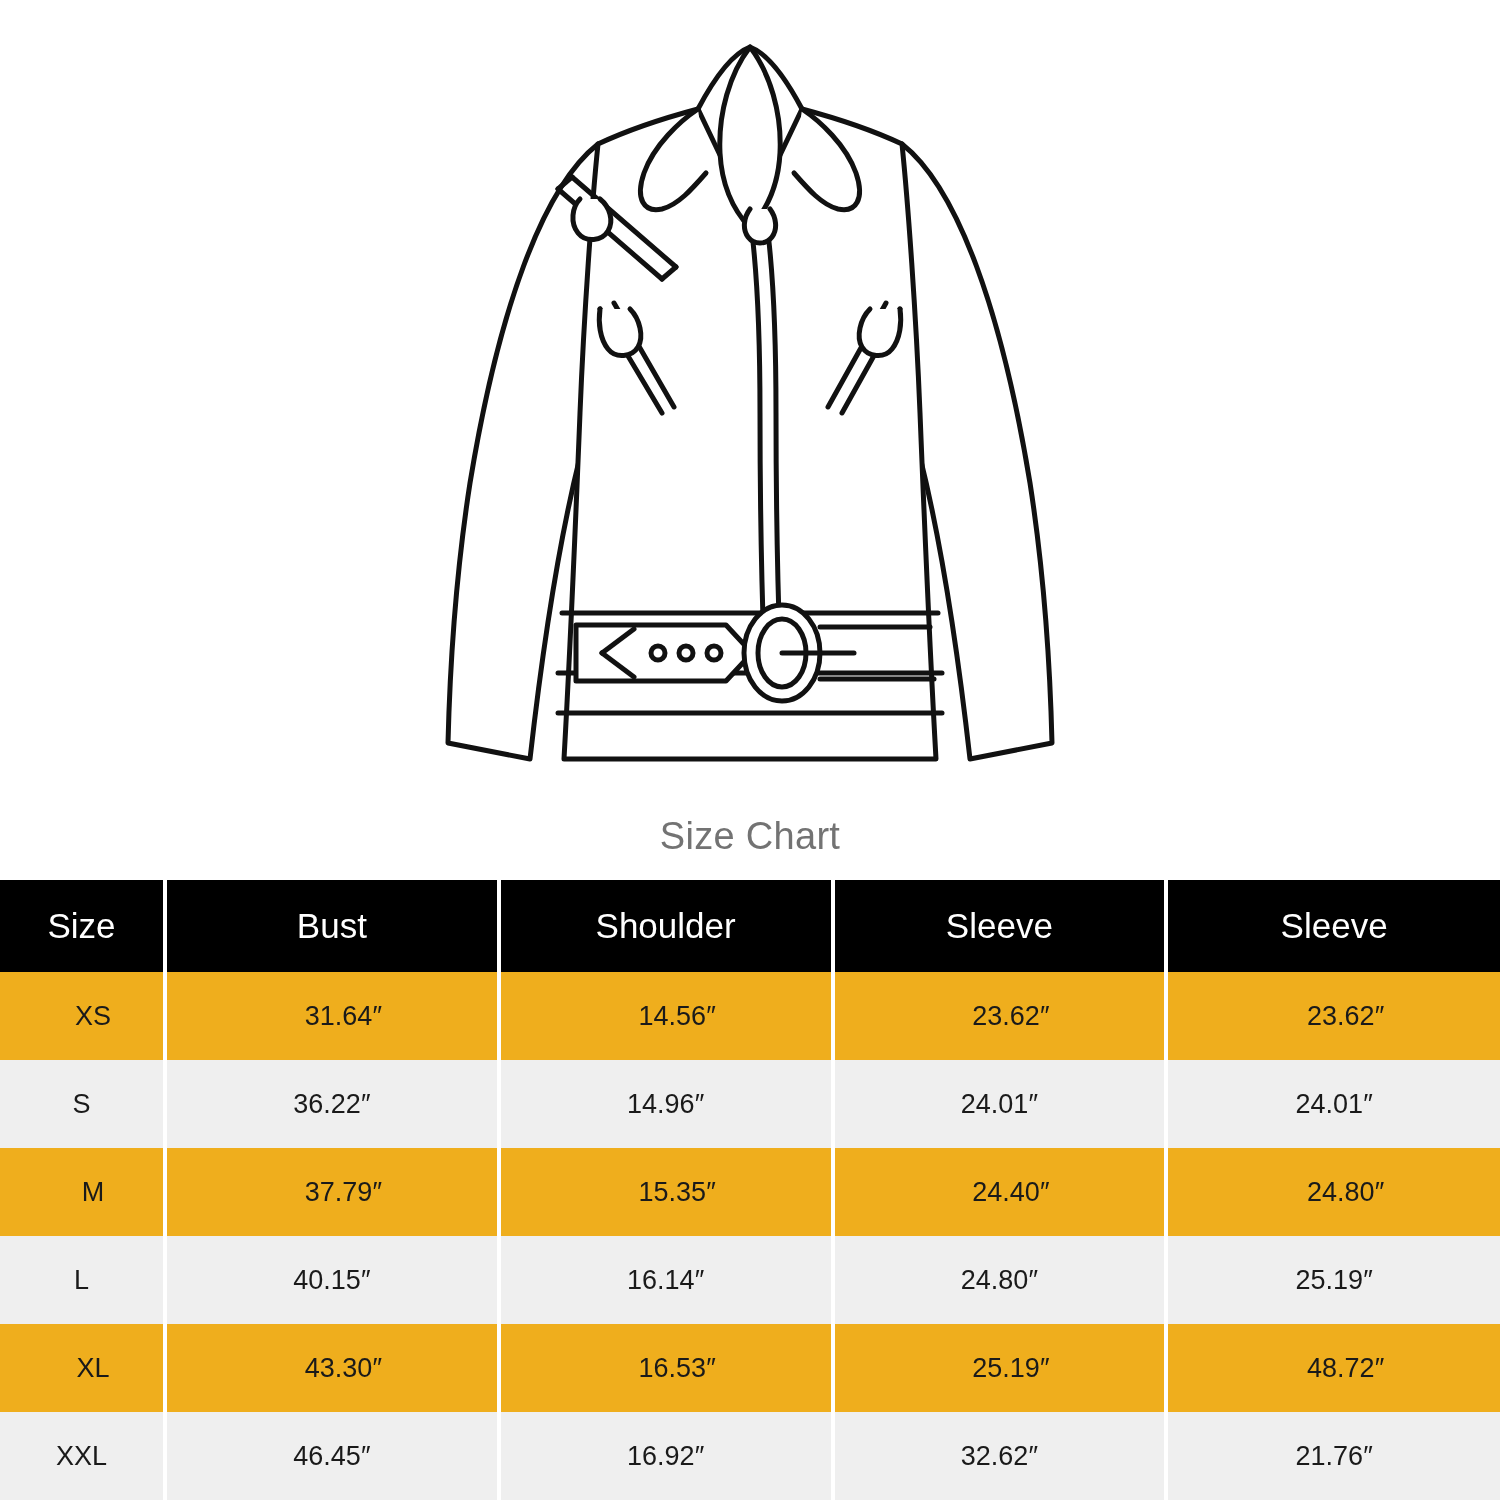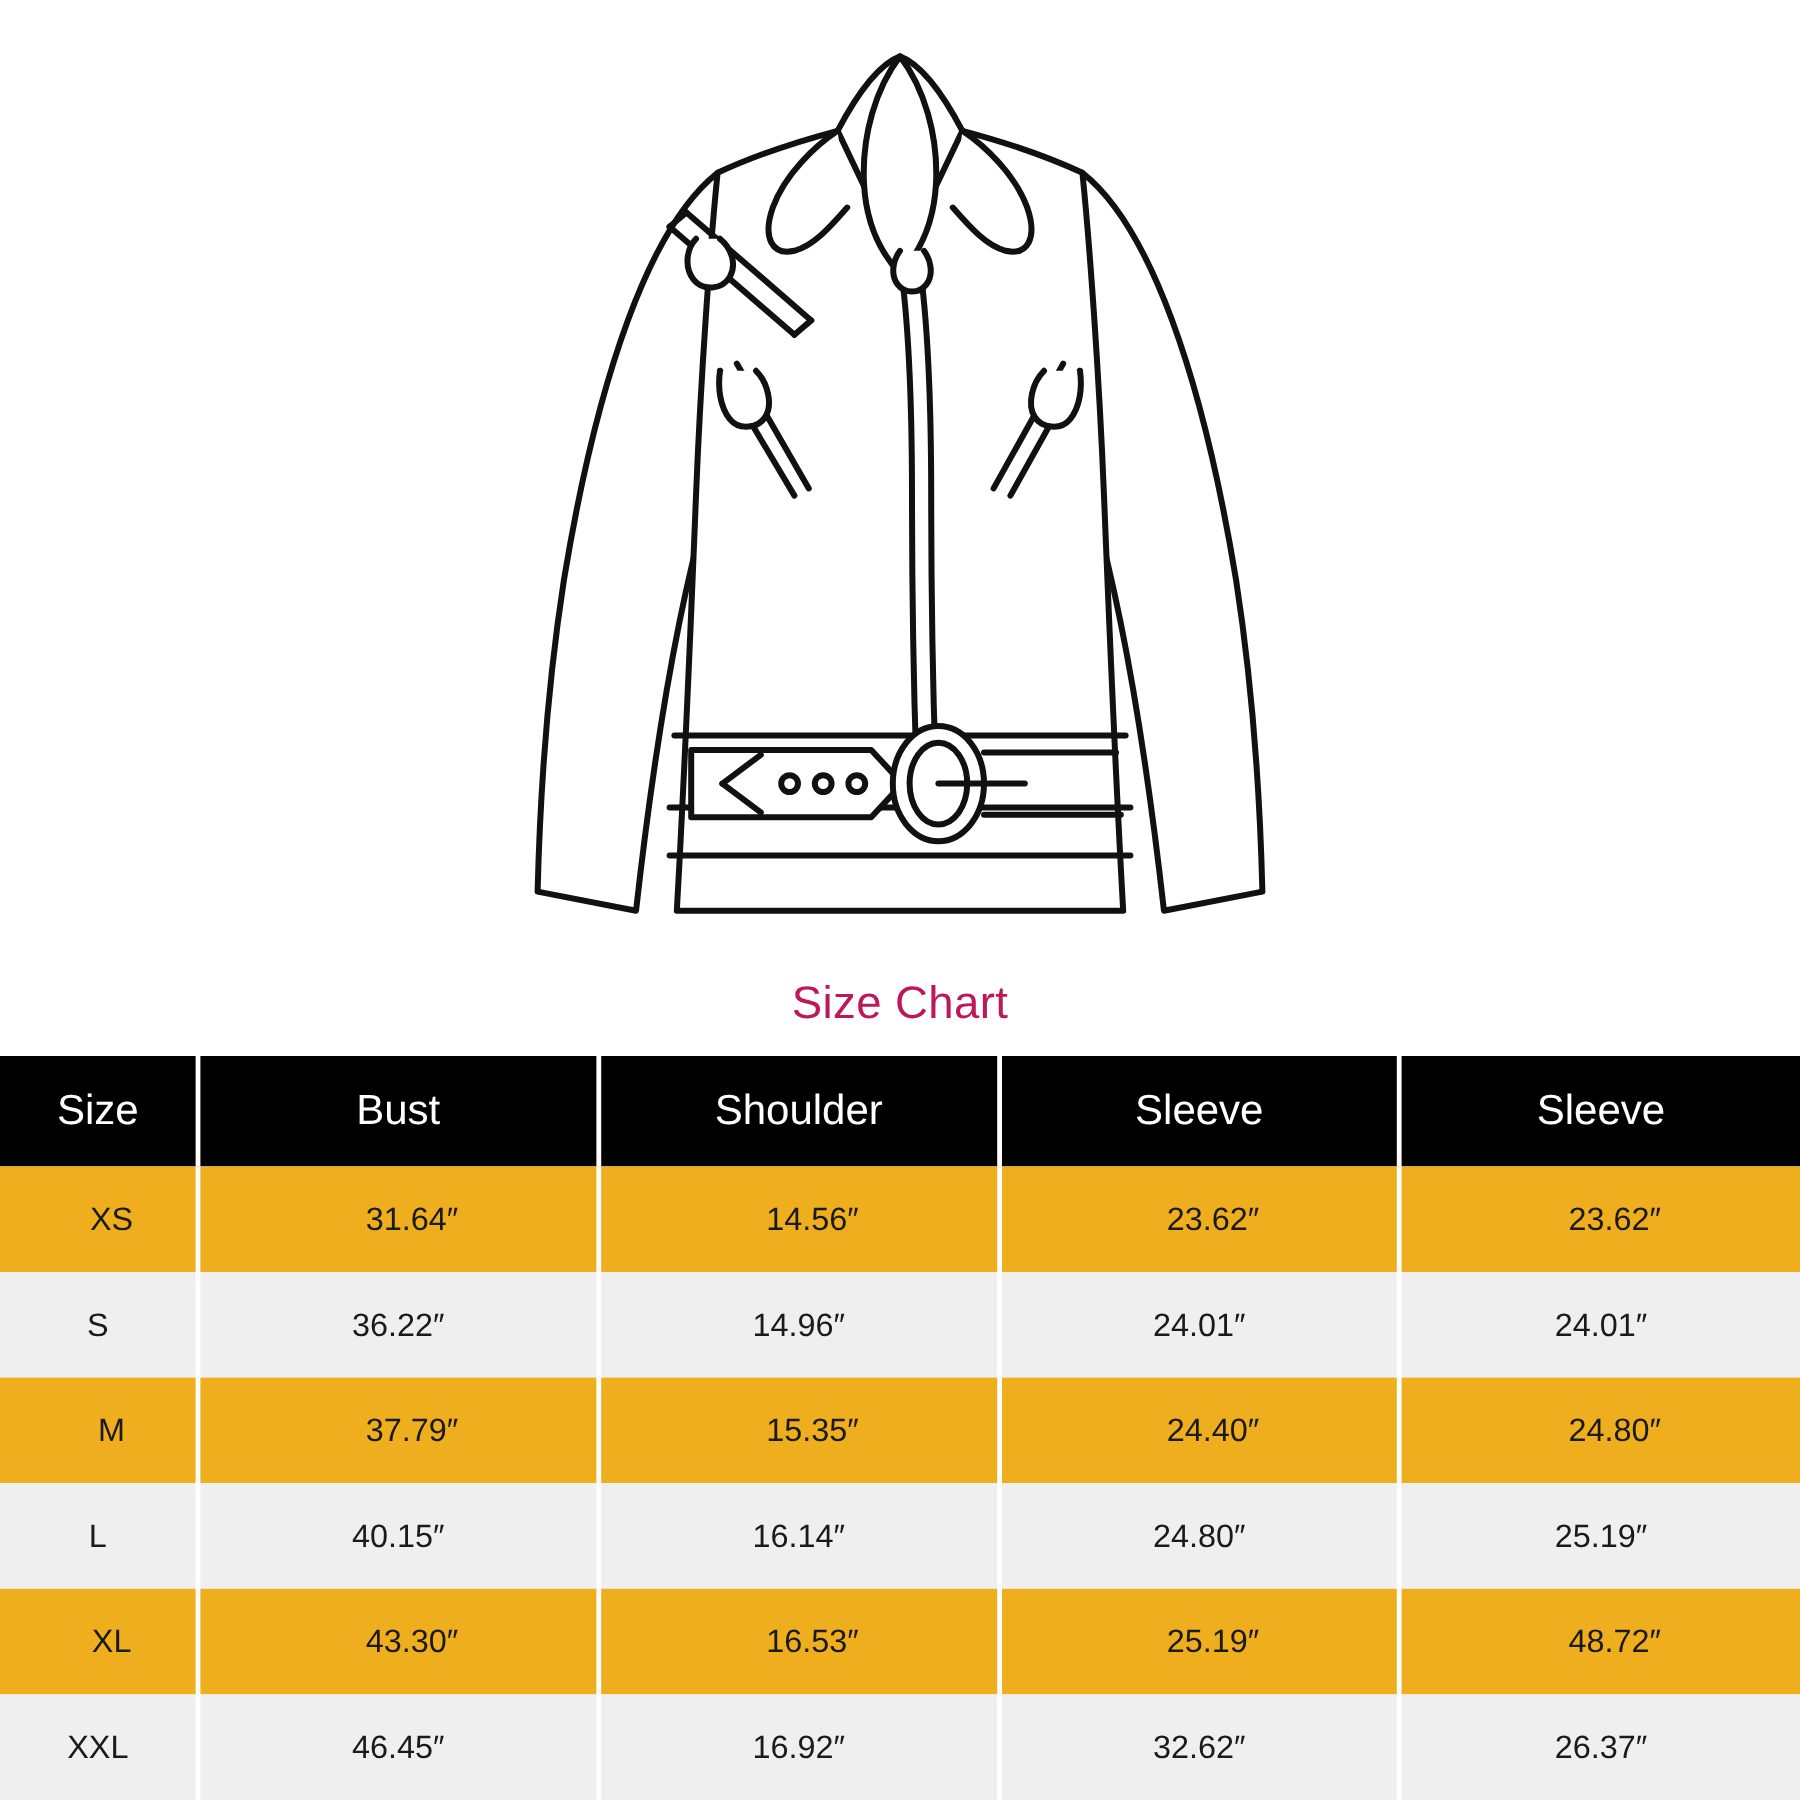--- a/index.html
+++ b/index.html
@@ -34,21 +34,21 @@
   }
   .illustration-area svg {
     display: block;
   }
   
   .chart-title {
     text-align: center;
     font-size: 38px;
     font-weight: 400;
     letter-spacing: 0.3px;
-    color: #be185d;
+    color: #737373;
     padding-bottom: 22px;
   }
   
   .table-wrap {
     width: 100%;
     flex: 1;
   }
   table.size-table {
     width: 100%;
     border-collapse: collapse;
@@ -212,19 +212,19 @@
           <td>43.30″</td>
           <td>16.53″</td>
           <td>25.19″</td>
           <td>48.72″</td>
         </tr>
         <tr class="row-plain">
           <td>XXL</td>
           <td>46.45″</td>
           <td>16.92″</td>
           <td>32.62″</td>
-          <td>26.37″</td>
+          <td>21.76″</td>
         </tr>
       </tbody>
     </table>
   </div>
 
 </div>
 
 </body></html>

